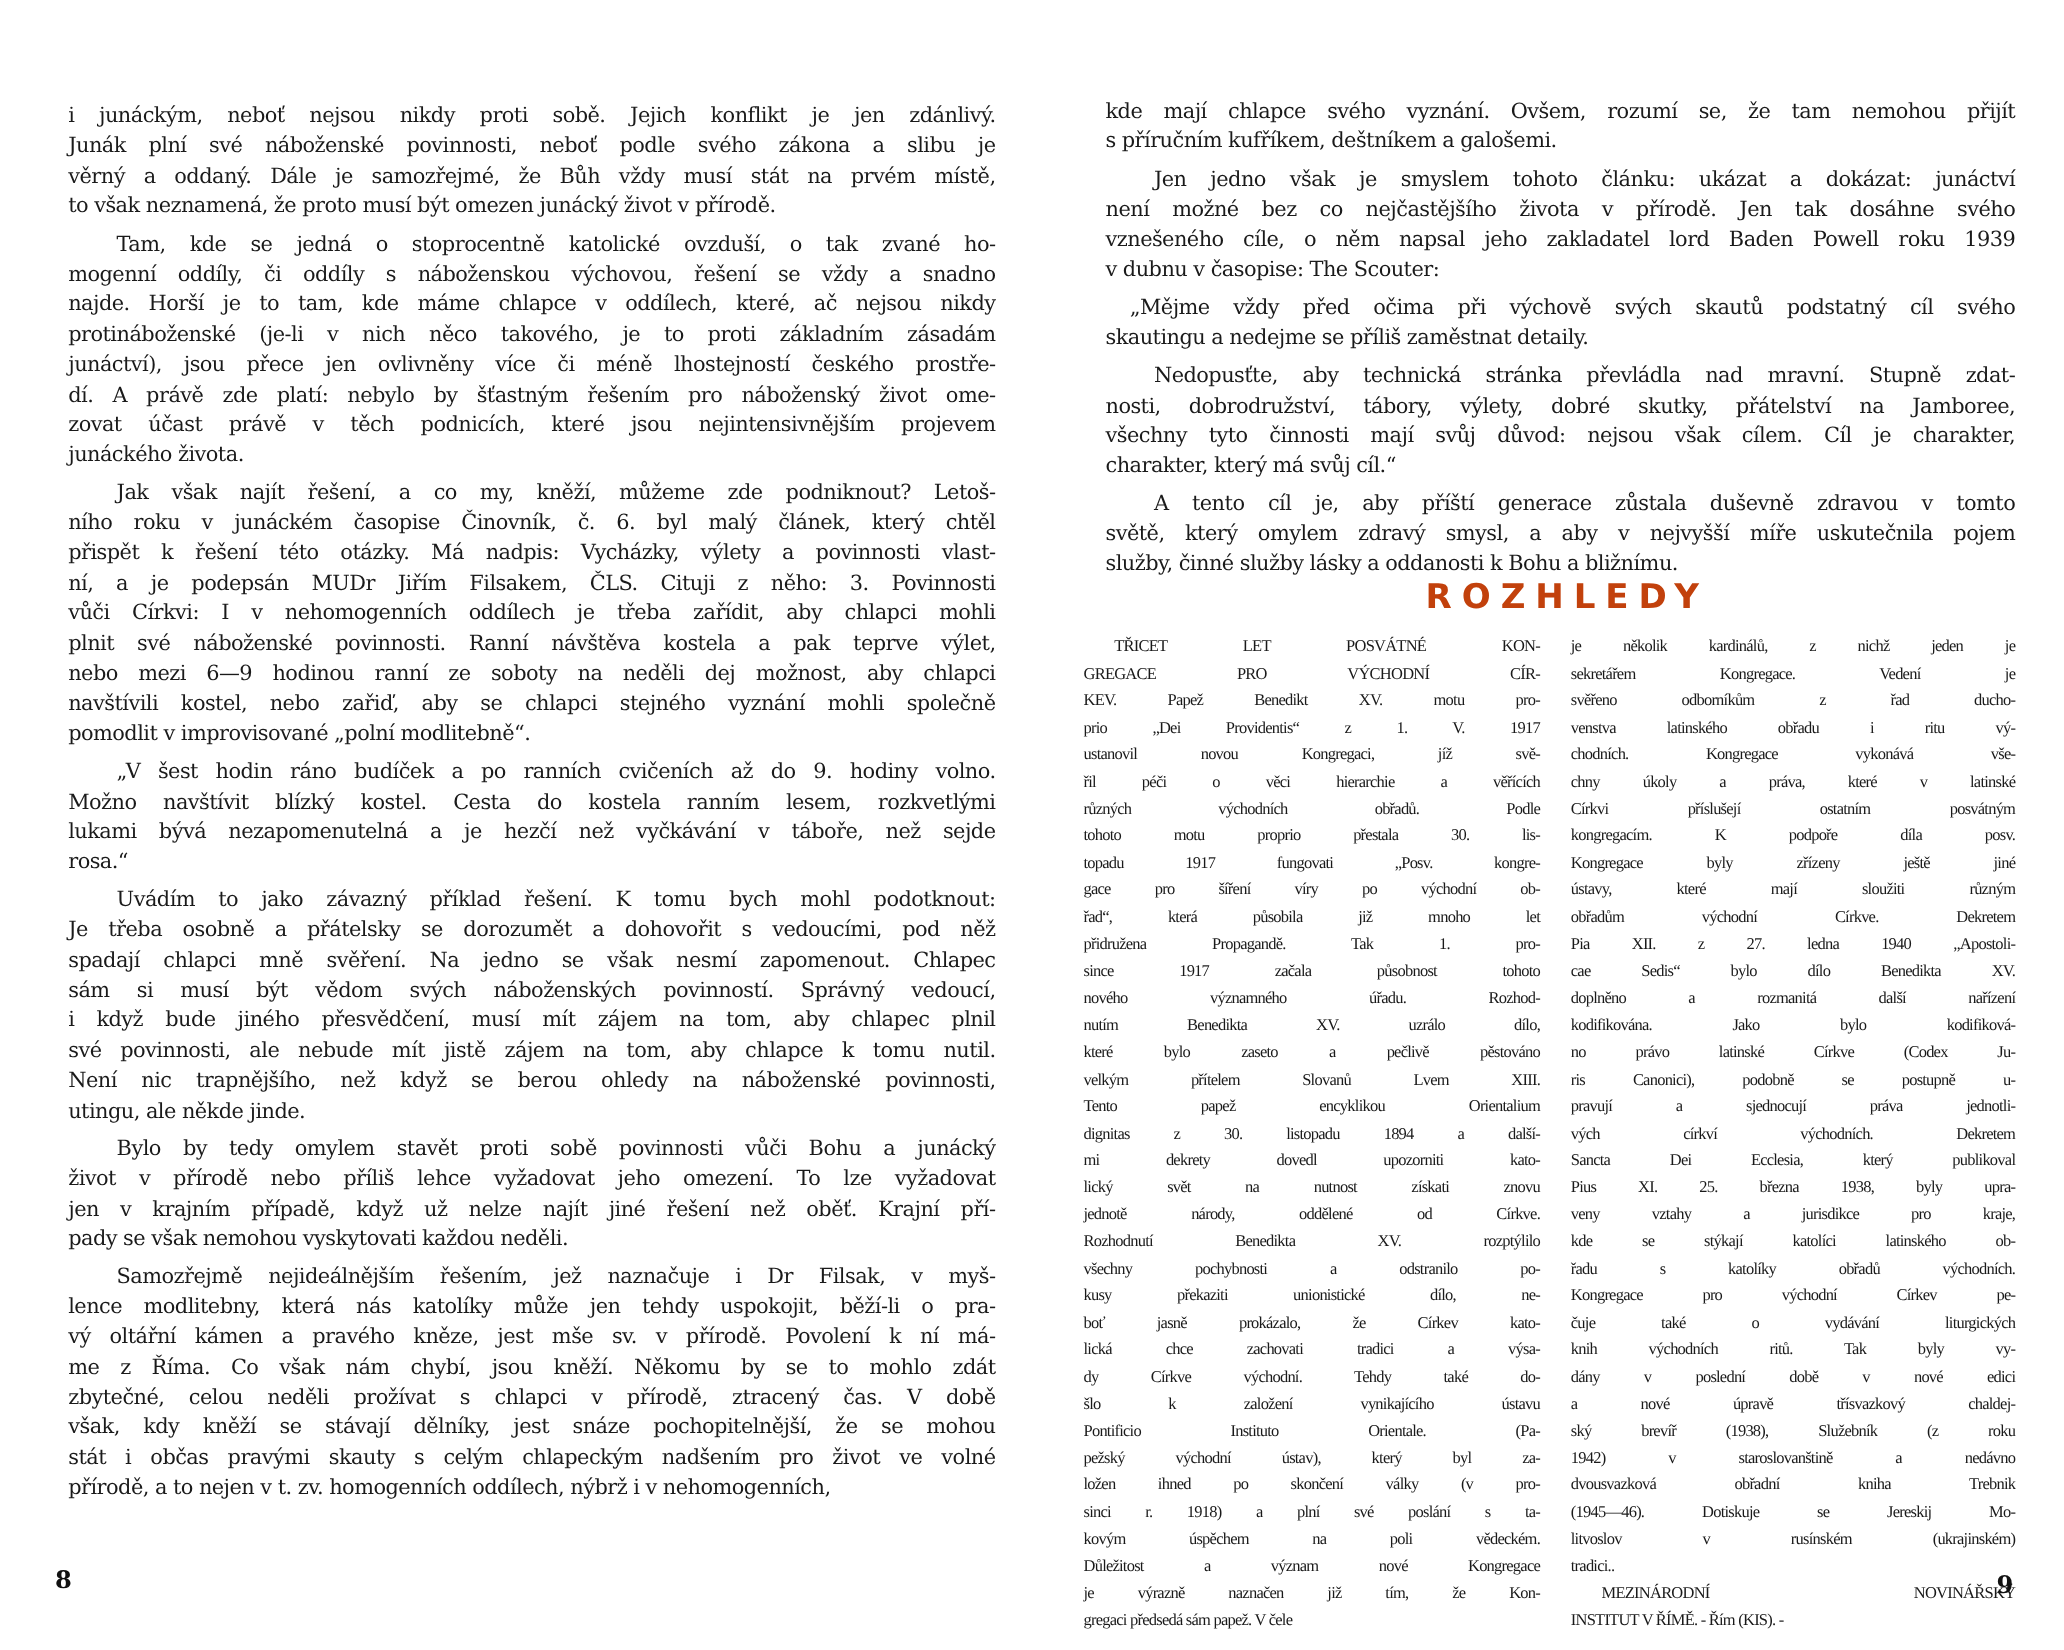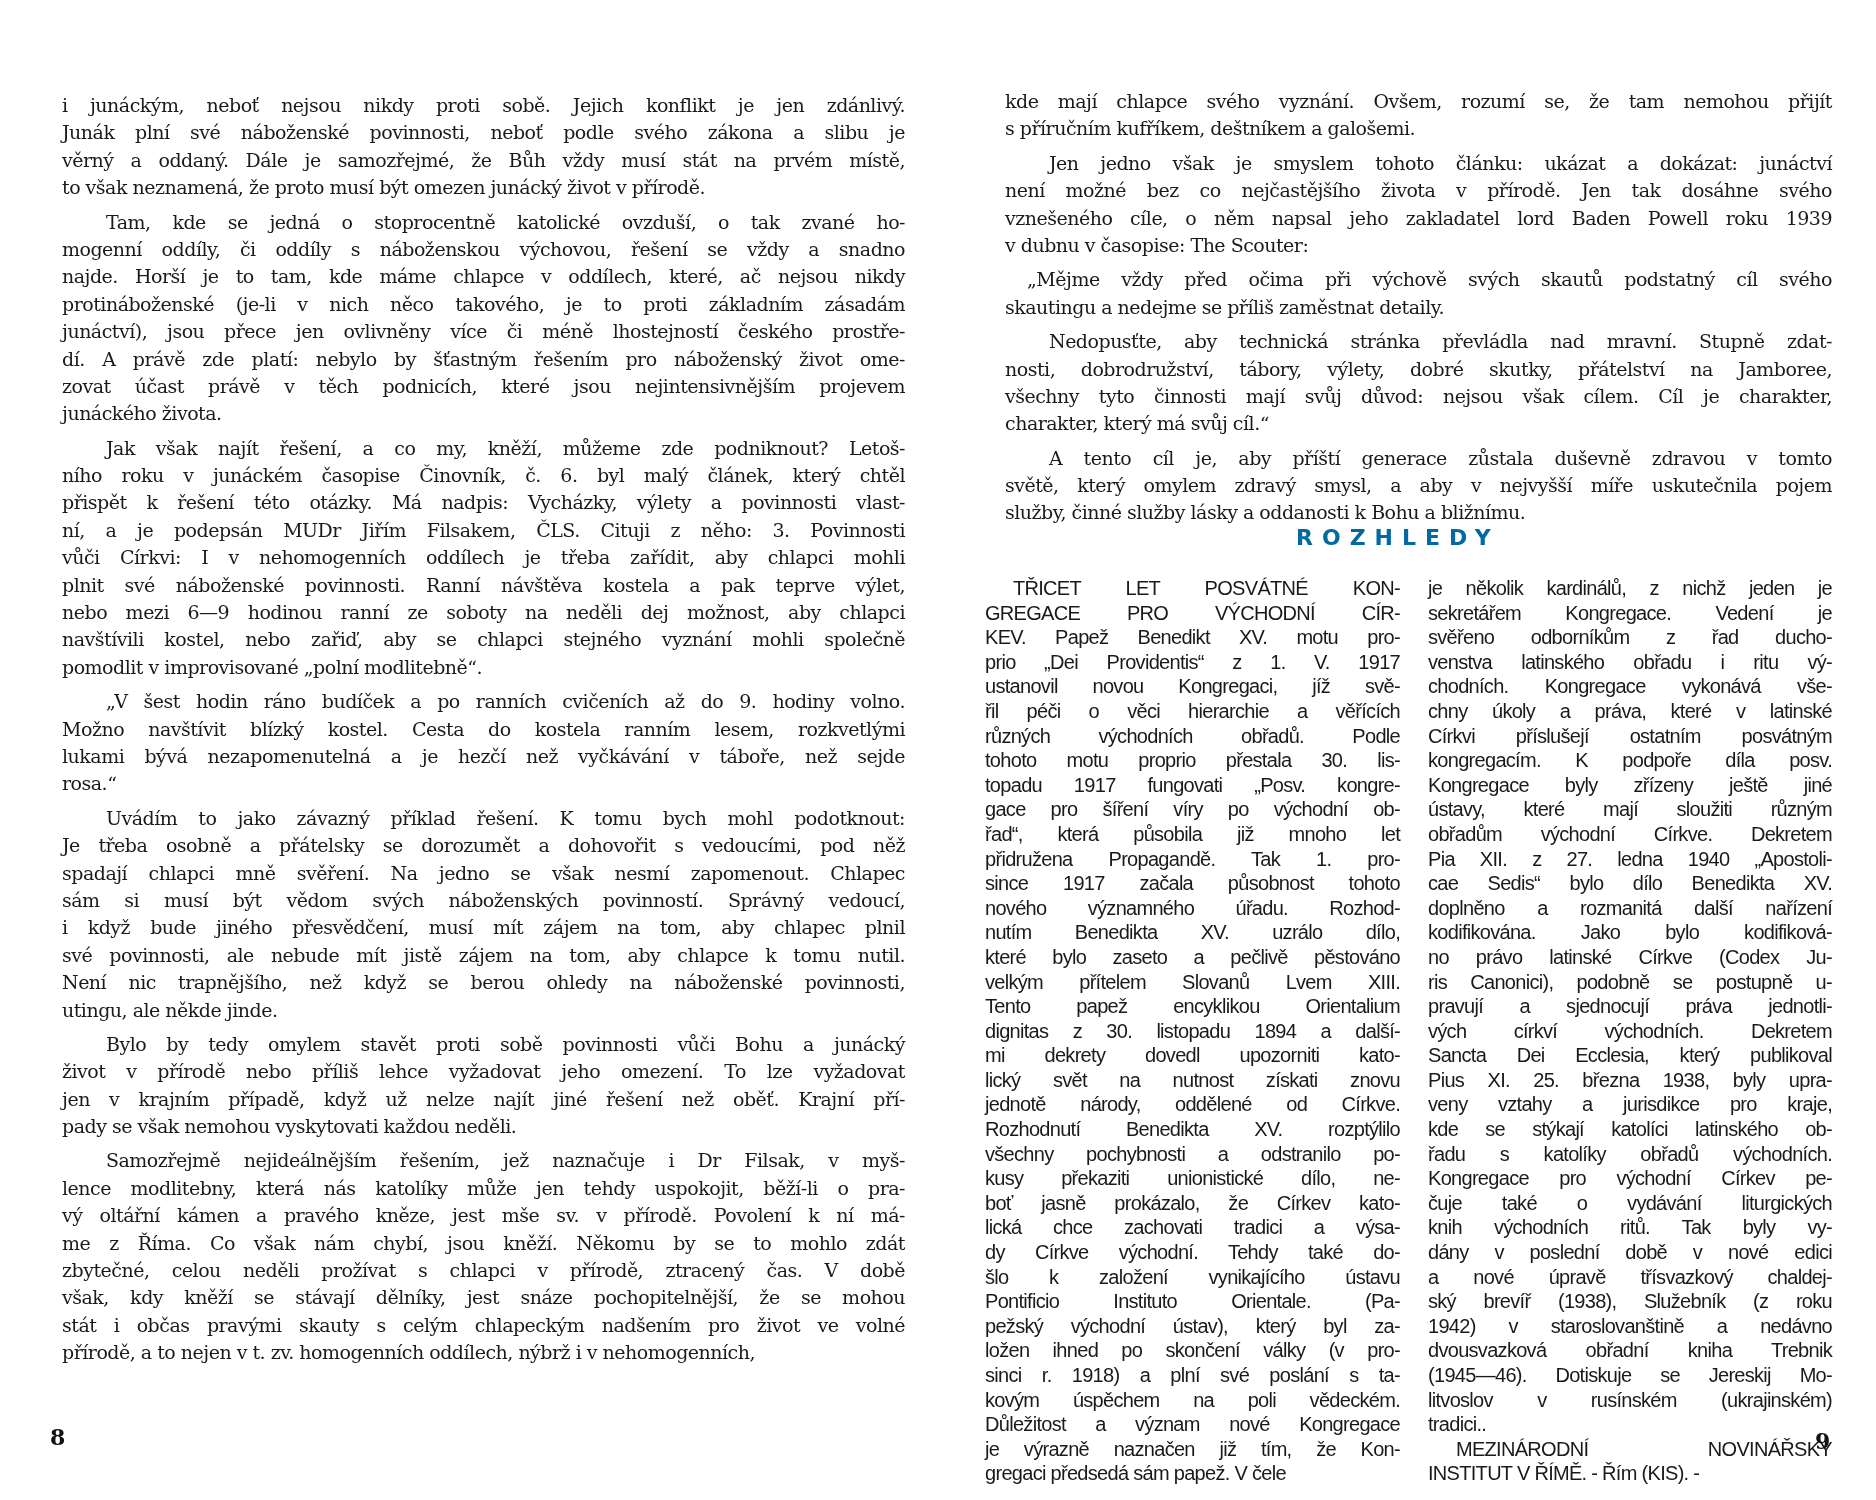--- a/index.html
+++ b/index.html
@@ -6,22 +6,22 @@
   body { width: 1876px; height: 1500px; position: relative; overflow: hidden; color: #1a1a1a; }
   .page { position: absolute; top: 0; height: 1500px; }
   .page-left { left: 0; width: 938px; }
   .page-right { left: 938px; width: 938px; }
   .text { font-family: "DejaVu Serif", serif; font-size: 19px; line-height: 27.4px; letter-spacing: -0.5px; }
   .block { position: absolute; }
   .line { display: block; white-space: nowrap; text-align: justify; text-align-last: justify; height: 27.4px; overflow: visible; }
   .line.last { text-align-last: left; }
   .line.indent { padding-left: 44px; }
   .gap { height: 7px; }
-  .heading { position: absolute; font-family: "DejaVu Sans", sans-serif; font-weight: bold; font-size: 22px; letter-spacing: 9px; color: #0369a1; }
-  .col { font-family: Liberation Sans, sans-serif; font-size: 20px; line-height: 24.6px; letter-spacing: -0.7px; position: absolute; }
+  .heading { position: absolute; font-family: "DejaVu Sans", sans-serif; font-weight: bold; font-size: 31px; letter-spacing: 9px; color: #c2410c; }
+  .col { font-family: Liberation Serif, serif; font-size: 15px; line-height: 24.6px; letter-spacing: -0.7px; position: absolute; }
   .col .line { height: 24.6px; }
   .col .line.indent { padding-left: 28px; }
   .page-num { position: absolute; font-family: "DejaVu Serif", serif; font-size: 22px; font-weight: bold; color: #111; }
 </style>
 </head>
 <body>
 
 <div class="page page-left">
   <div class="block text" id="left-body" style="left:62px; top:92px; width:843px;">
       <div>

